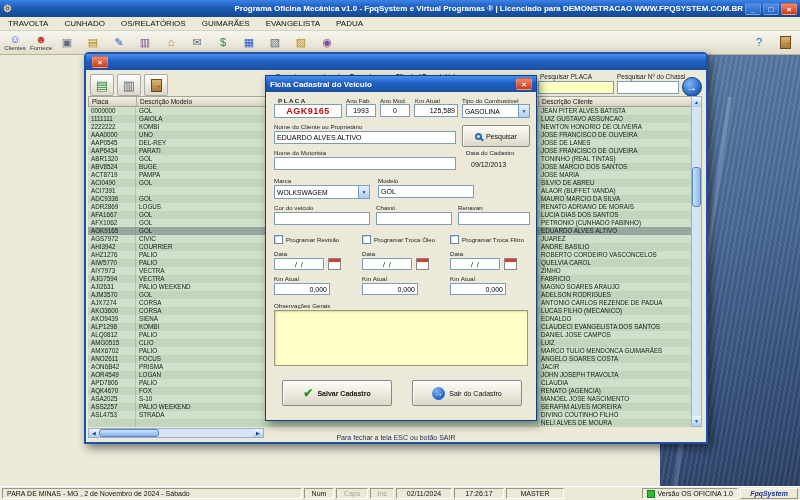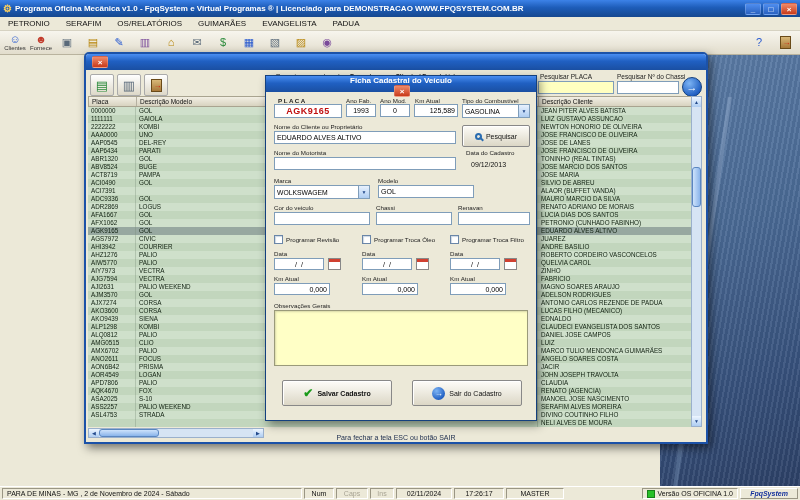--- a/index.html
+++ b/index.html
@@ -4,21 +4,21 @@
 <style>
   * { box-sizing: border-box; margin:0; padding:0; }
   html,body { width:800px; height:500px; overflow:hidden; }
   body { font-family:"Liberation Sans",sans-serif; position:relative; background:#ECE9D8; }
 
   
   #titlebar { position:absolute; left:0; top:0; width:800px; height:17px;
     background:linear-gradient(180deg,#3c82e8 0%,#1d5cb8 45%,#16488f 100%);
     display:flex; align-items:center; padding:0 3px; color:#fff; font-size:8px; font-weight:bold; }
   #titlebar .app-ico { font-size:10px; margin-right:3px; color:#ffd25e; }
-  #titlebar .ttl { flex:1; white-space:nowrap; overflow:hidden; }
+  #titlebar .ttl { flex:1; white-space:nowrap; overflow:hidden;text-align:right; }
   .wbtn { width:16px; height:12px; margin-left:2px; font-size:8px; line-height:11px; text-align:center;
     background:linear-gradient(#4f8ef0,#2a62c0); border:1px solid #fff3; border-radius:2px; color:#fff; cursor:pointer; }
   .wbtn.close { background:linear-gradient(#ef8a6a,#c83a1a); }
 
   #menubar { position:absolute; left:0; top:17px; width:800px; height:14px; background:#ECE9D8;
     border-bottom:1px solid #d6d2c2; display:flex; align-items:center; font-size:8px; color:#111; }
   .menu-item { padding:0 8px; cursor:default; }
 
   #toolbar { position:absolute; left:0; top:31px; width:800px; height:24px;
     background:linear-gradient(#f7f5ee,#e2ddcc); border-bottom:1px solid #b9b39e;
@@ -89,22 +89,22 @@
   #vthumb { width:100%; height:40px; margin-top:60px; border-radius:3px;
     background:linear-gradient(90deg,#cde2fb,#8ab4ea); border:1px solid #5a86c0; }
   #hthumb { width:60px; height:100%; border-radius:3px;
     background:linear-gradient(#cde2fb,#8ab4ea); border:1px solid #5a86c0; }
 
   #win-hint { position:absolute; left:0; bottom:1px; width:100%; text-align:center; font-size:7px; color:#203050; }
 
   
   #fdlg { position:absolute; left:265px; top:75px; width:272px; height:346px; z-index:60;
     border:1px solid #14407e; box-shadow:3px 4px 9px rgba(0,0,0,.45); background:#ECE9D8; }
-  #fdlg-title { height:16px; display:flex; align-items:center; padding:0 10px;
-    background:linear-gradient(180deg,#4a8ef2 0%,#2060c2 45%,#1a4fa2 100%); color:#fff; font-size:8px; font-weight:bold;flex-direction:column; }
+  #fdlg-title { height:16px; display:flex; align-items:center; padding:0 4px;
+    background:linear-gradient(180deg,#4a8ef2 0%,#2060c2 45%,#1a4fa2 100%); color:#fff; font-size:8px; font-weight:bold; }
   #fdlg-title .ttl { flex:1; }
   #fdlg-body { position:absolute; left:0; top:16px; right:0; bottom:0; }
 
   .flabel { position:absolute; font-size:6.2px; color:#222; white-space:nowrap; }
   .finput { position:absolute; height:13px; border:1px solid #7F9DB9; background:#fff; font-size:7px;
     font-family:"Liberation Sans",sans-serif; padding:0 2px; }
   .finput.num { text-align:right; }
   #placa-input { font-weight:bold; color:#c01010; font-size:9px; text-align:center; letter-spacing:.5px; height:14px; }
   .dd { position:absolute; height:14px; border:1px solid #7F9DB9; background:#fff; font-size:6.8px;
     display:flex; align-items:center; padding-left:2px; }
@@ -145,22 +145,22 @@
 
 <div id="titlebar">
   <span class="app-ico">⚙</span>
   <span class="ttl">Programa Oficina Mecânica v1.0 - FpqSystem e Virtual Programas ® | Licenciado para  DEMONSTRACAO WWW.FPQSYSTEM.COM.BR</span>
   <span class="wbtn">_</span>
   <span class="wbtn">□</span>
   <span class="wbtn close">×</span>
 </div>
 
 <div id="menubar">
-    <span class="menu-item">PETRONIO</span>
-    <span class="menu-item">SERAFIM</span>
+    <span class="menu-item">TRAVOLTA</span>
+    <span class="menu-item">CUNHADO</span>
     <span class="menu-item">OS/RELATÓRIOS</span>
     <span class="menu-item">GUIMARÃES</span>
     <span class="menu-item">EVANGELISTA</span>
     <span class="menu-item">PADUA</span>
   </div>
 
 <div id="toolbar">
   <span id="toolbar-items" style="display:flex;">
       <span class="tool-btn">
         <span class="glyph g-blue">☺</span>

